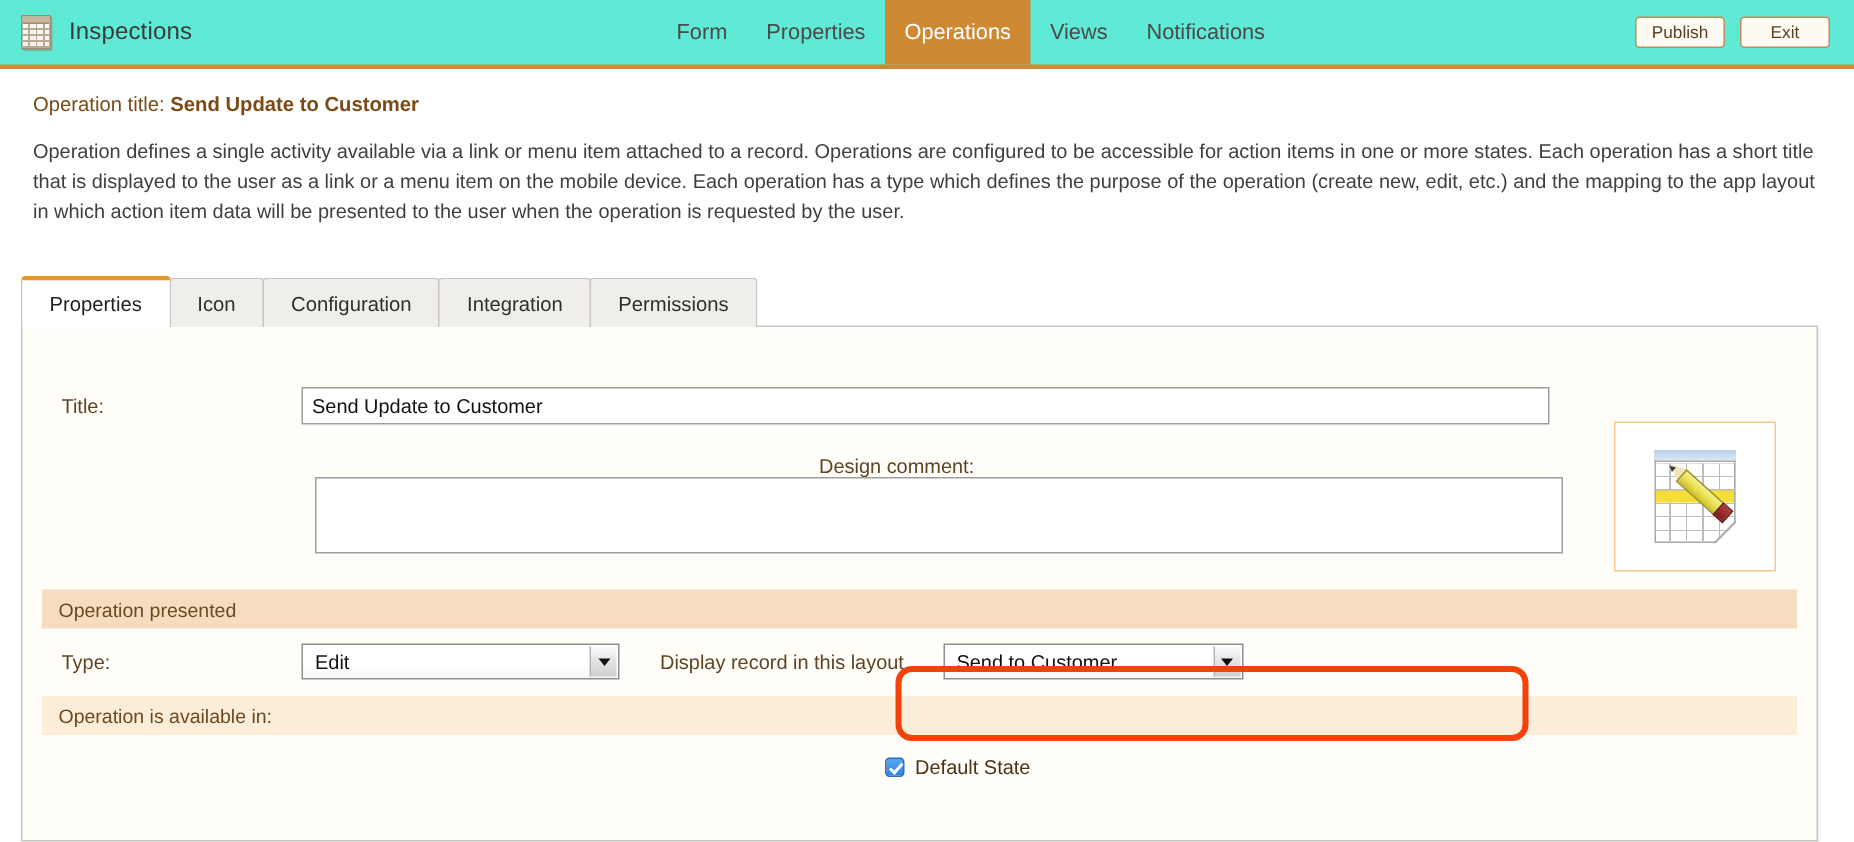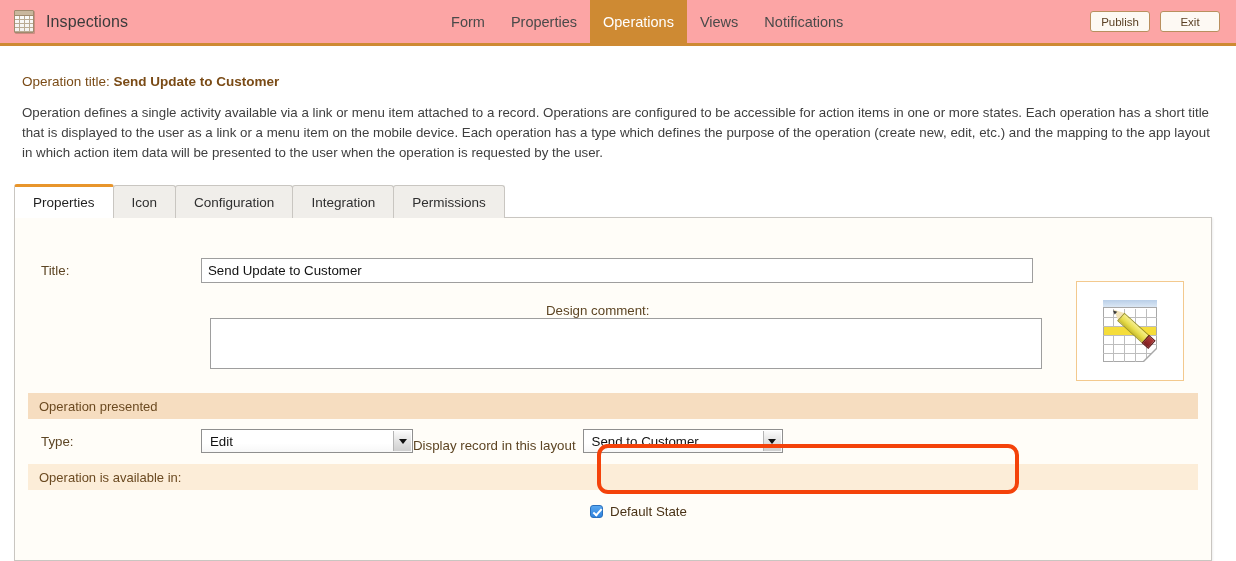--- a/index.html
+++ b/index.html
@@ -8,21 +8,21 @@
     width: 1236px; height: 561px;
     background: #ffffff;
     font-family: "Liberation Sans", sans-serif;
     overflow: hidden;
   }
 
   
   .topbar {
     position: relative;
     height: 46px;
-    background: #fca5a5;
+    background: #5eead4;
     border-bottom: 3px solid #CE8A33;
     display: flex;
     align-items: stretch;
   }
   .brand {
     display: flex; align-items: center;
     padding-left: 14px;
     gap: 12px;
   }
   .app-icon {
@@ -82,21 +82,21 @@
     border-radius: 3px;
     font-size: 11.5px;
     color: #5a4024;
     font-family: "Liberation Sans", sans-serif;
     display: flex; align-items: center; justify-content: center;
     cursor: default;
   }
 
   
   .op-title {
-    margin: 28px 0 0 22px;
+    margin: 16px 0 0 22px;
     font-size: 13.5px;
     color: #7A4B16;
   }
   .op-title b { font-weight: bold; color: #7A4B16; }
 
   .op-desc {
     margin: 14px 22px 0 22px;
     font-size: 13.3px;
     line-height: 20px;
     color: #3f3f3f;
@@ -390,21 +390,21 @@
 
   <div class="section-bar" style="margin-top:24px;">Operation presented</div>
 
   <div class="row" style="margin-top:10px;">
     <div class="lbl">Type:</div>
     <div class="ddl" style="width:212px;">
       <span>Edit</span>
       <span class="arrowbox"></span>
     </div>
 
-    <div style="display:flex; align-items:flex-end; gap:7px;">
+    <div style="margin-left:27px; display:flex; align-items:center; gap:26px;">
       <div style="font-size:13.3px; color:#5d4524;">Display record in this layout</div>
       <div class="ddl" style="width:200px;">
         <span>Send to Customer</span>
         <span class="arrowbox"></span>
       </div>
     </div>
   </div>
 
   <div class="section-bar light" style="margin-top:11px;">Operation is available in:</div>
 

